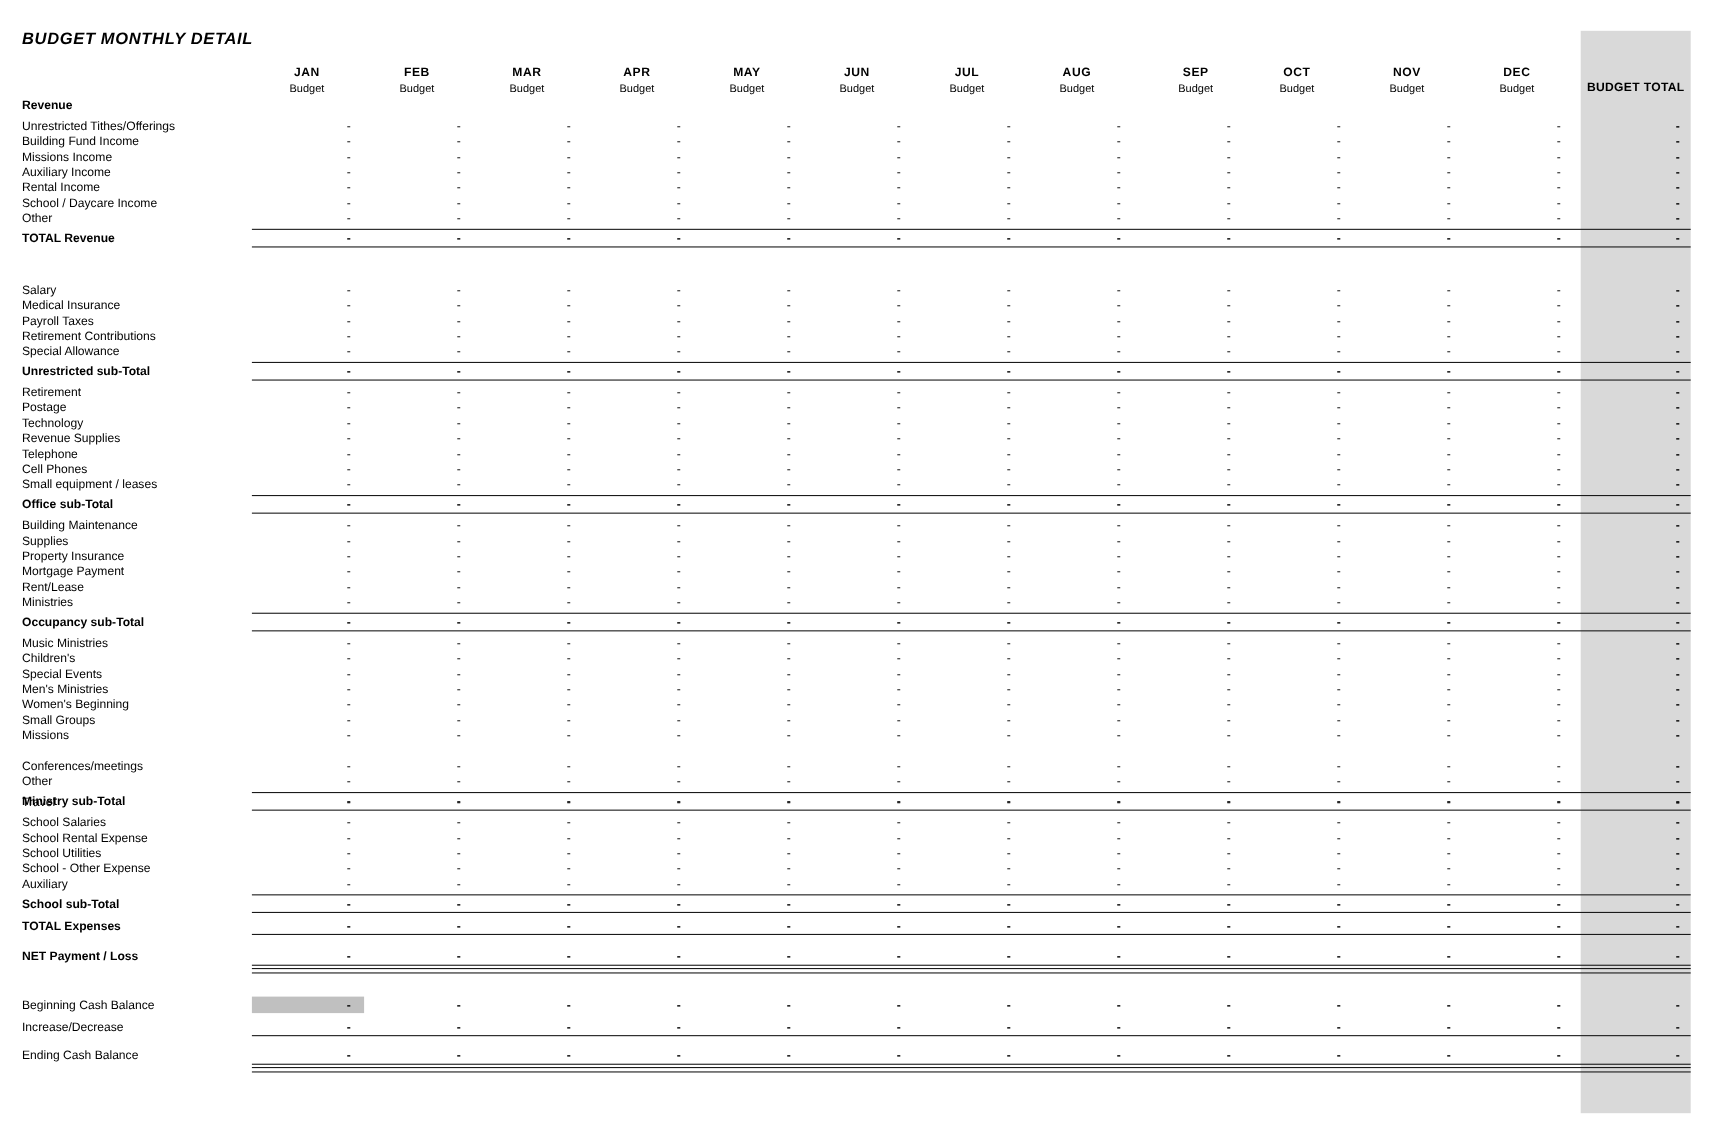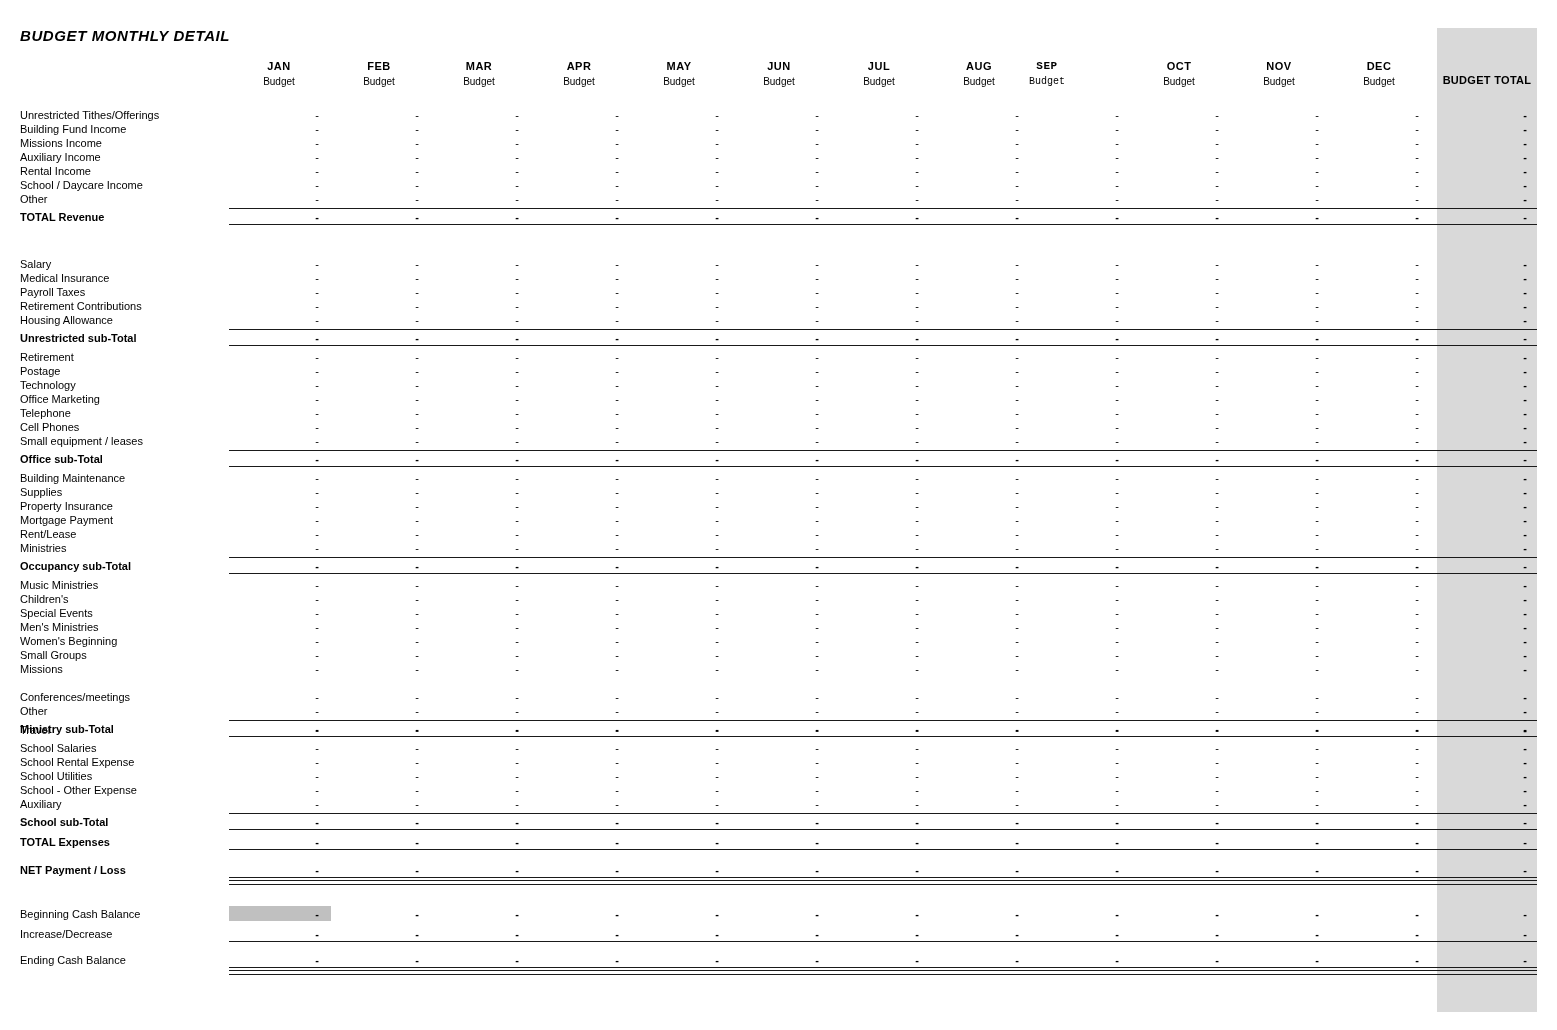--- a/index.html
+++ b/index.html
@@ -197,40 +197,43 @@
         <span class="s">Budget</span>
       </div>
       <div class="col-head" style="left: 829px; top: 0px;">
         <span class="m">JUL</span>
         <span class="s">Budget</span>
       </div>
       <div class="col-head" style="left: 929px; top: 0px;">
         <span class="m">AUG</span>
         <span class="s">Budget</span>
       </div>
-      <div class="col-head" style="left: 997px; top: 0px; font-family: Liberation Mono, monospace;">
+      <div class="col-head" style="left: 1037px; top: 0px;">
         <span class="m">SEP</span>
         <span class="s">Budget</span>
       </div>
       <div class="col-head" style="left: 1129px; top: 0px;">
         <span class="m">OCT</span>
         <span class="s">Budget</span>
       </div>
       <div class="col-head" style="left: 1229px; top: 0px;">
         <span class="m">NOV</span>
         <span class="s">Budget</span>
       </div>
       <div class="col-head" style="left: 1329px; top: 0px;">
         <span class="m">DEC</span>
         <span class="s">Budget</span>
       </div>
     </div>
   <div id="total-head">BUDGET TOTAL</div>
 
   <div id="grid">
+      <div class="row section" style="top: 89px;">
+        <div class="label">Revenue</div>
+      </div>
       <div class="row item" style="top: 108px;">
         <div class="label">Unrestricted Tithes/Offerings</div>
         <div class="cell" style="left: 229px;">-</div>
         <div class="cell" style="left: 329px;">-</div>
         <div class="cell" style="left: 429px;">-</div>
         <div class="cell" style="left: 529px;">-</div>
         <div class="cell" style="left: 629px;">-</div>
         <div class="cell" style="left: 729px;">-</div>
         <div class="cell" style="left: 829px;">-</div>
         <div class="cell" style="left: 929px;">-</div>
@@ -412,21 +415,21 @@
         <div class="cell" style="left: 729px;">-</div>
         <div class="cell" style="left: 829px;">-</div>
         <div class="cell" style="left: 929px;">-</div>
         <div class="cell" style="left: 1029px;">-</div>
         <div class="cell" style="left: 1129px;">-</div>
         <div class="cell" style="left: 1229px;">-</div>
         <div class="cell" style="left: 1329px;">-</div>
         <div class="cell total-col" style="left: 1437px;">-</div>
       </div>
       <div class="row item" style="top: 313px;">
-        <div class="label">Housing Allowance</div>
+        <div class="label">Special Allowance</div>
         <div class="cell" style="left: 229px;">-</div>
         <div class="cell" style="left: 329px;">-</div>
         <div class="cell" style="left: 429px;">-</div>
         <div class="cell" style="left: 529px;">-</div>
         <div class="cell" style="left: 629px;">-</div>
         <div class="cell" style="left: 729px;">-</div>
         <div class="cell" style="left: 829px;">-</div>
         <div class="cell" style="left: 929px;">-</div>
         <div class="cell" style="left: 1029px;">-</div>
         <div class="cell" style="left: 1129px;">-</div>
@@ -494,21 +497,21 @@
         <div class="cell" style="left: 729px;">-</div>
         <div class="cell" style="left: 829px;">-</div>
         <div class="cell" style="left: 929px;">-</div>
         <div class="cell" style="left: 1029px;">-</div>
         <div class="cell" style="left: 1129px;">-</div>
         <div class="cell" style="left: 1229px;">-</div>
         <div class="cell" style="left: 1329px;">-</div>
         <div class="cell total-col" style="left: 1437px;">-</div>
       </div>
       <div class="row item" style="top: 392px;">
-        <div class="label">Office Marketing</div>
+        <div class="label">Revenue Supplies</div>
         <div class="cell" style="left: 229px;">-</div>
         <div class="cell" style="left: 329px;">-</div>
         <div class="cell" style="left: 429px;">-</div>
         <div class="cell" style="left: 529px;">-</div>
         <div class="cell" style="left: 629px;">-</div>
         <div class="cell" style="left: 729px;">-</div>
         <div class="cell" style="left: 829px;">-</div>
         <div class="cell" style="left: 929px;">-</div>
         <div class="cell" style="left: 1029px;">-</div>
         <div class="cell" style="left: 1129px;">-</div>

